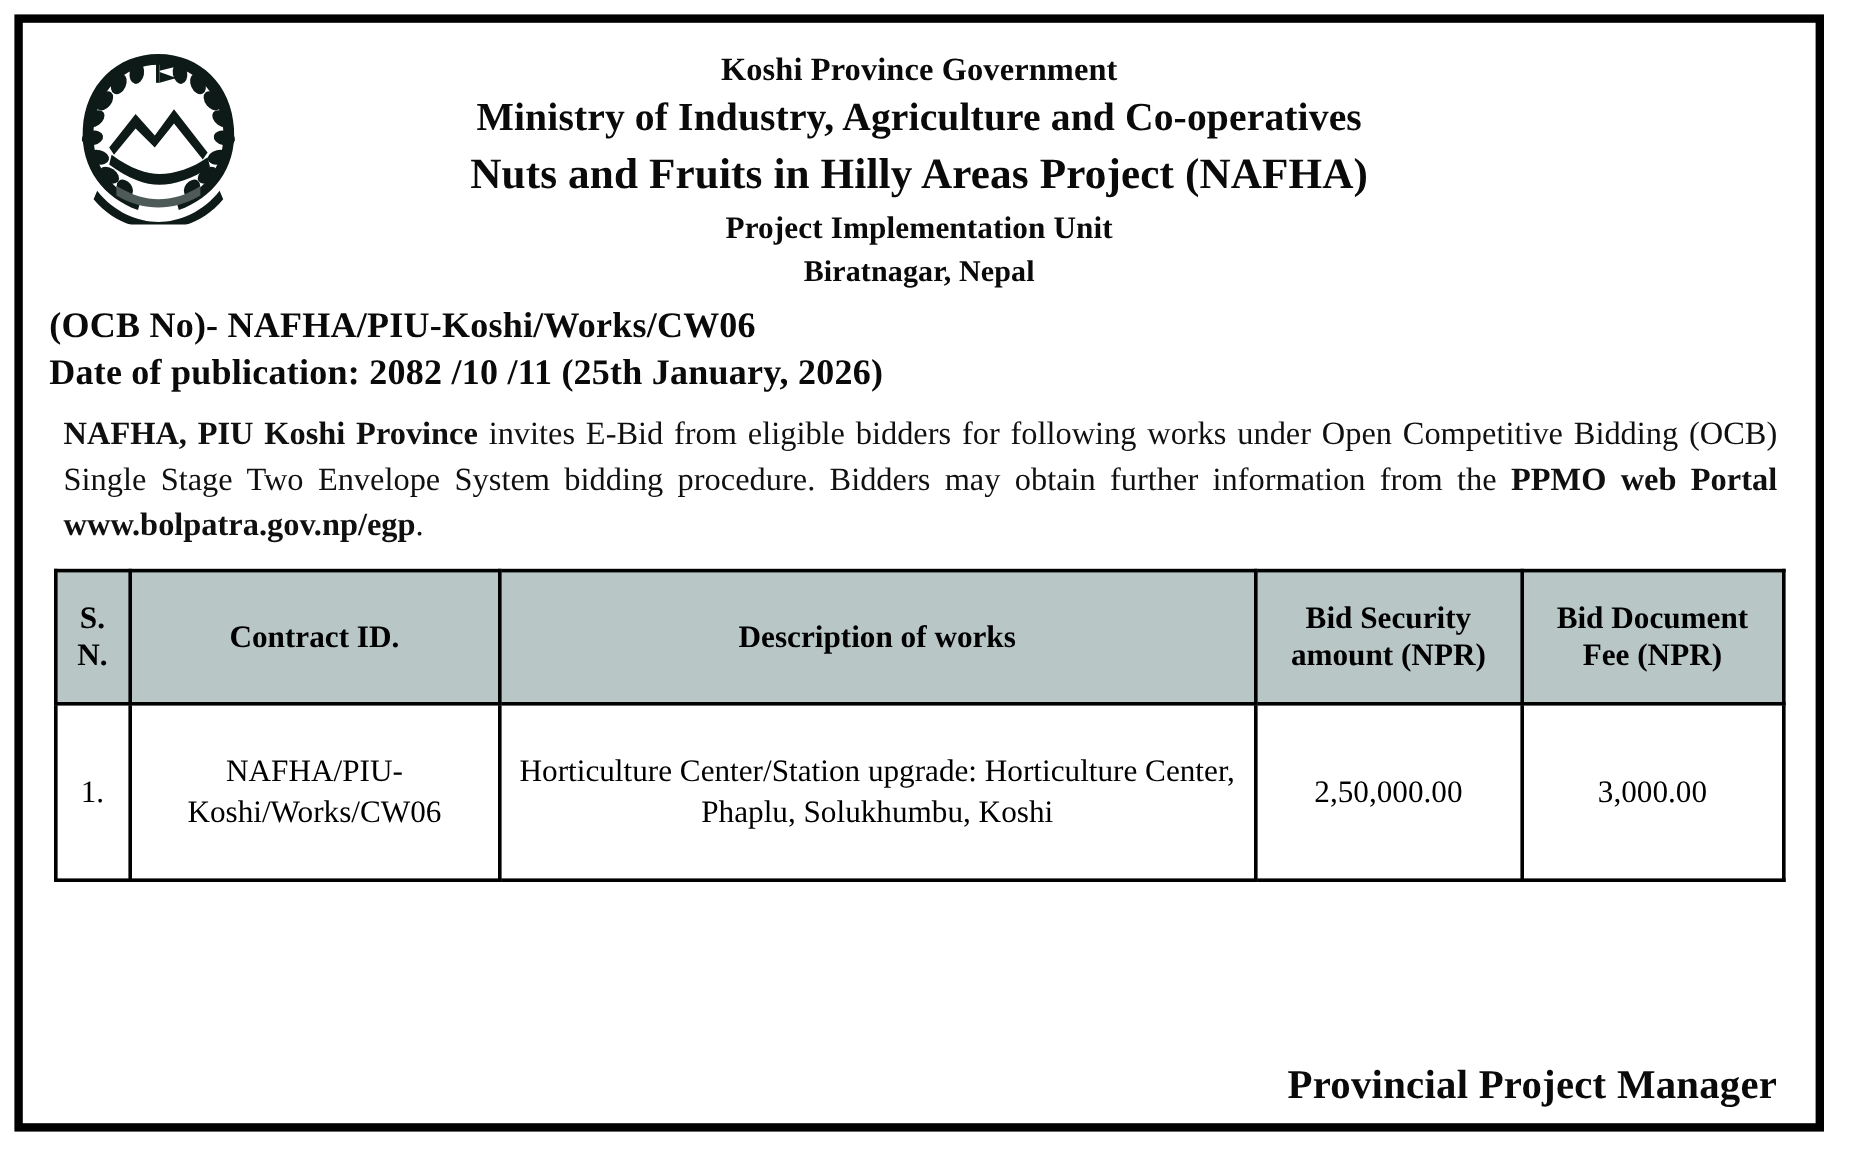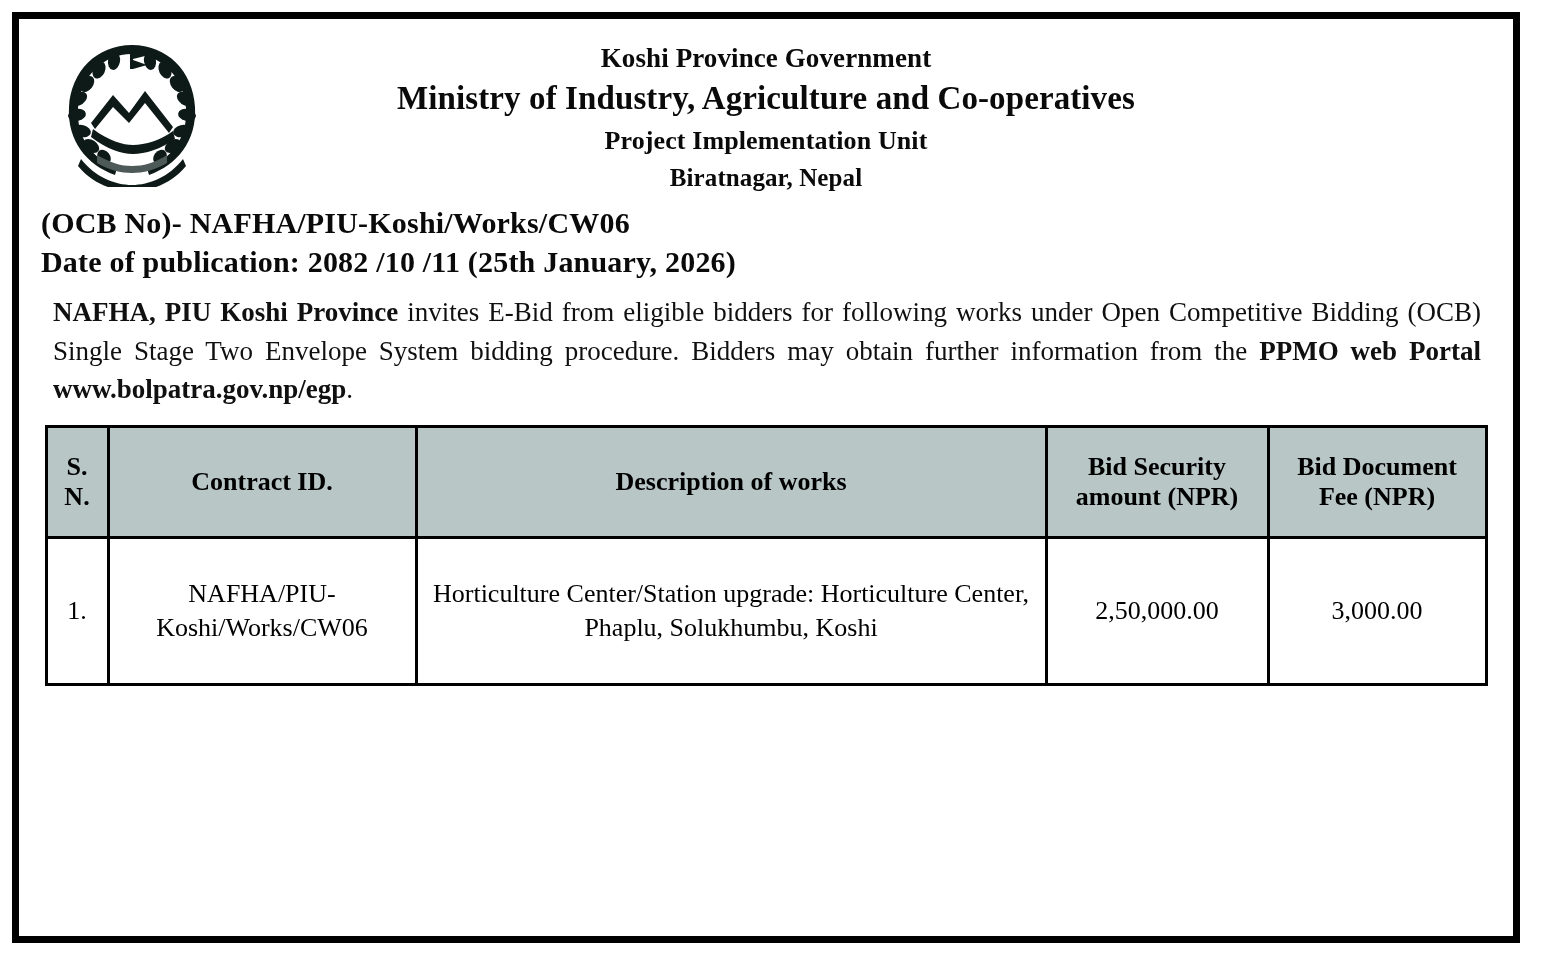--- a/index.html
+++ b/index.html
@@ -185,20 +185,21 @@
 
           <path d="M40 118 C54 126 64 129 75 129 C86 129 98 126 110 118 L110 126 C98 133 86 136 75 136 C64 136 52 133 40 126 Z" fill="#4d5a57"></path>
 
           <path d="M24 122 C38 140 58 148 75 148 C92 148 112 140 126 122 L129 129 C114 147 94 154 75 154 C56 154 36 147 21 129 Z"></path>
         </g>
       </svg>
     </div>
 
     <div class="hdr hdr-l1">Koshi Province Government</div>
     <div class="hdr hdr-l2">Ministry of Industry, Agriculture and Co-operatives</div>
+    <div class="hdr hdr-l4">Nuts and Fruits in Hilly Areas Project (NAFHA)</div>
     <div class="hdr hdr-l5">Project Implementation Unit</div>
     <div class="hdr hdr-l6">Biratnagar, Nepal</div>
 
 
     <div class="sub-line" id="ocb-line">(OCB No)-  NAFHA/PIU-Koshi/Works/CW06</div>
     <div class="sub-line" id="date-line">Date of publication: 2082 /10 /11 (25th January, 2026)</div>
 
     <p id="intro-para"><b>NAFHA, PIU Koshi Province</b><span> invites E-Bid from eligible bidders for following works under Open Competitive Bidding (OCB) Single Stage Two Envelope System bidding procedure. Bidders may obtain further information from the </span><b>PPMO web Portal www.bolpatra.gov.np/egp</b><span>.</span></p>
 
     <table id="bid-table">
@@ -222,15 +223,16 @@
         <tr>
           <td id="cell-sn">1.</td>
           <td>NAFHA/PIU-Koshi/Works/CW06</td>
           <td id="cell-desc">Horticulture Center/Station upgrade: Horticulture Center, Phaplu, Solukhumbu, Koshi</td>
           <td>2,50,000.00</td>
           <td>3,000.00</td>
         </tr>
       </tbody>
     </table>
 
+    <div id="signature">Provincial Project Manager</div>
 
   </div>
 </div>
 
 </body></html>

